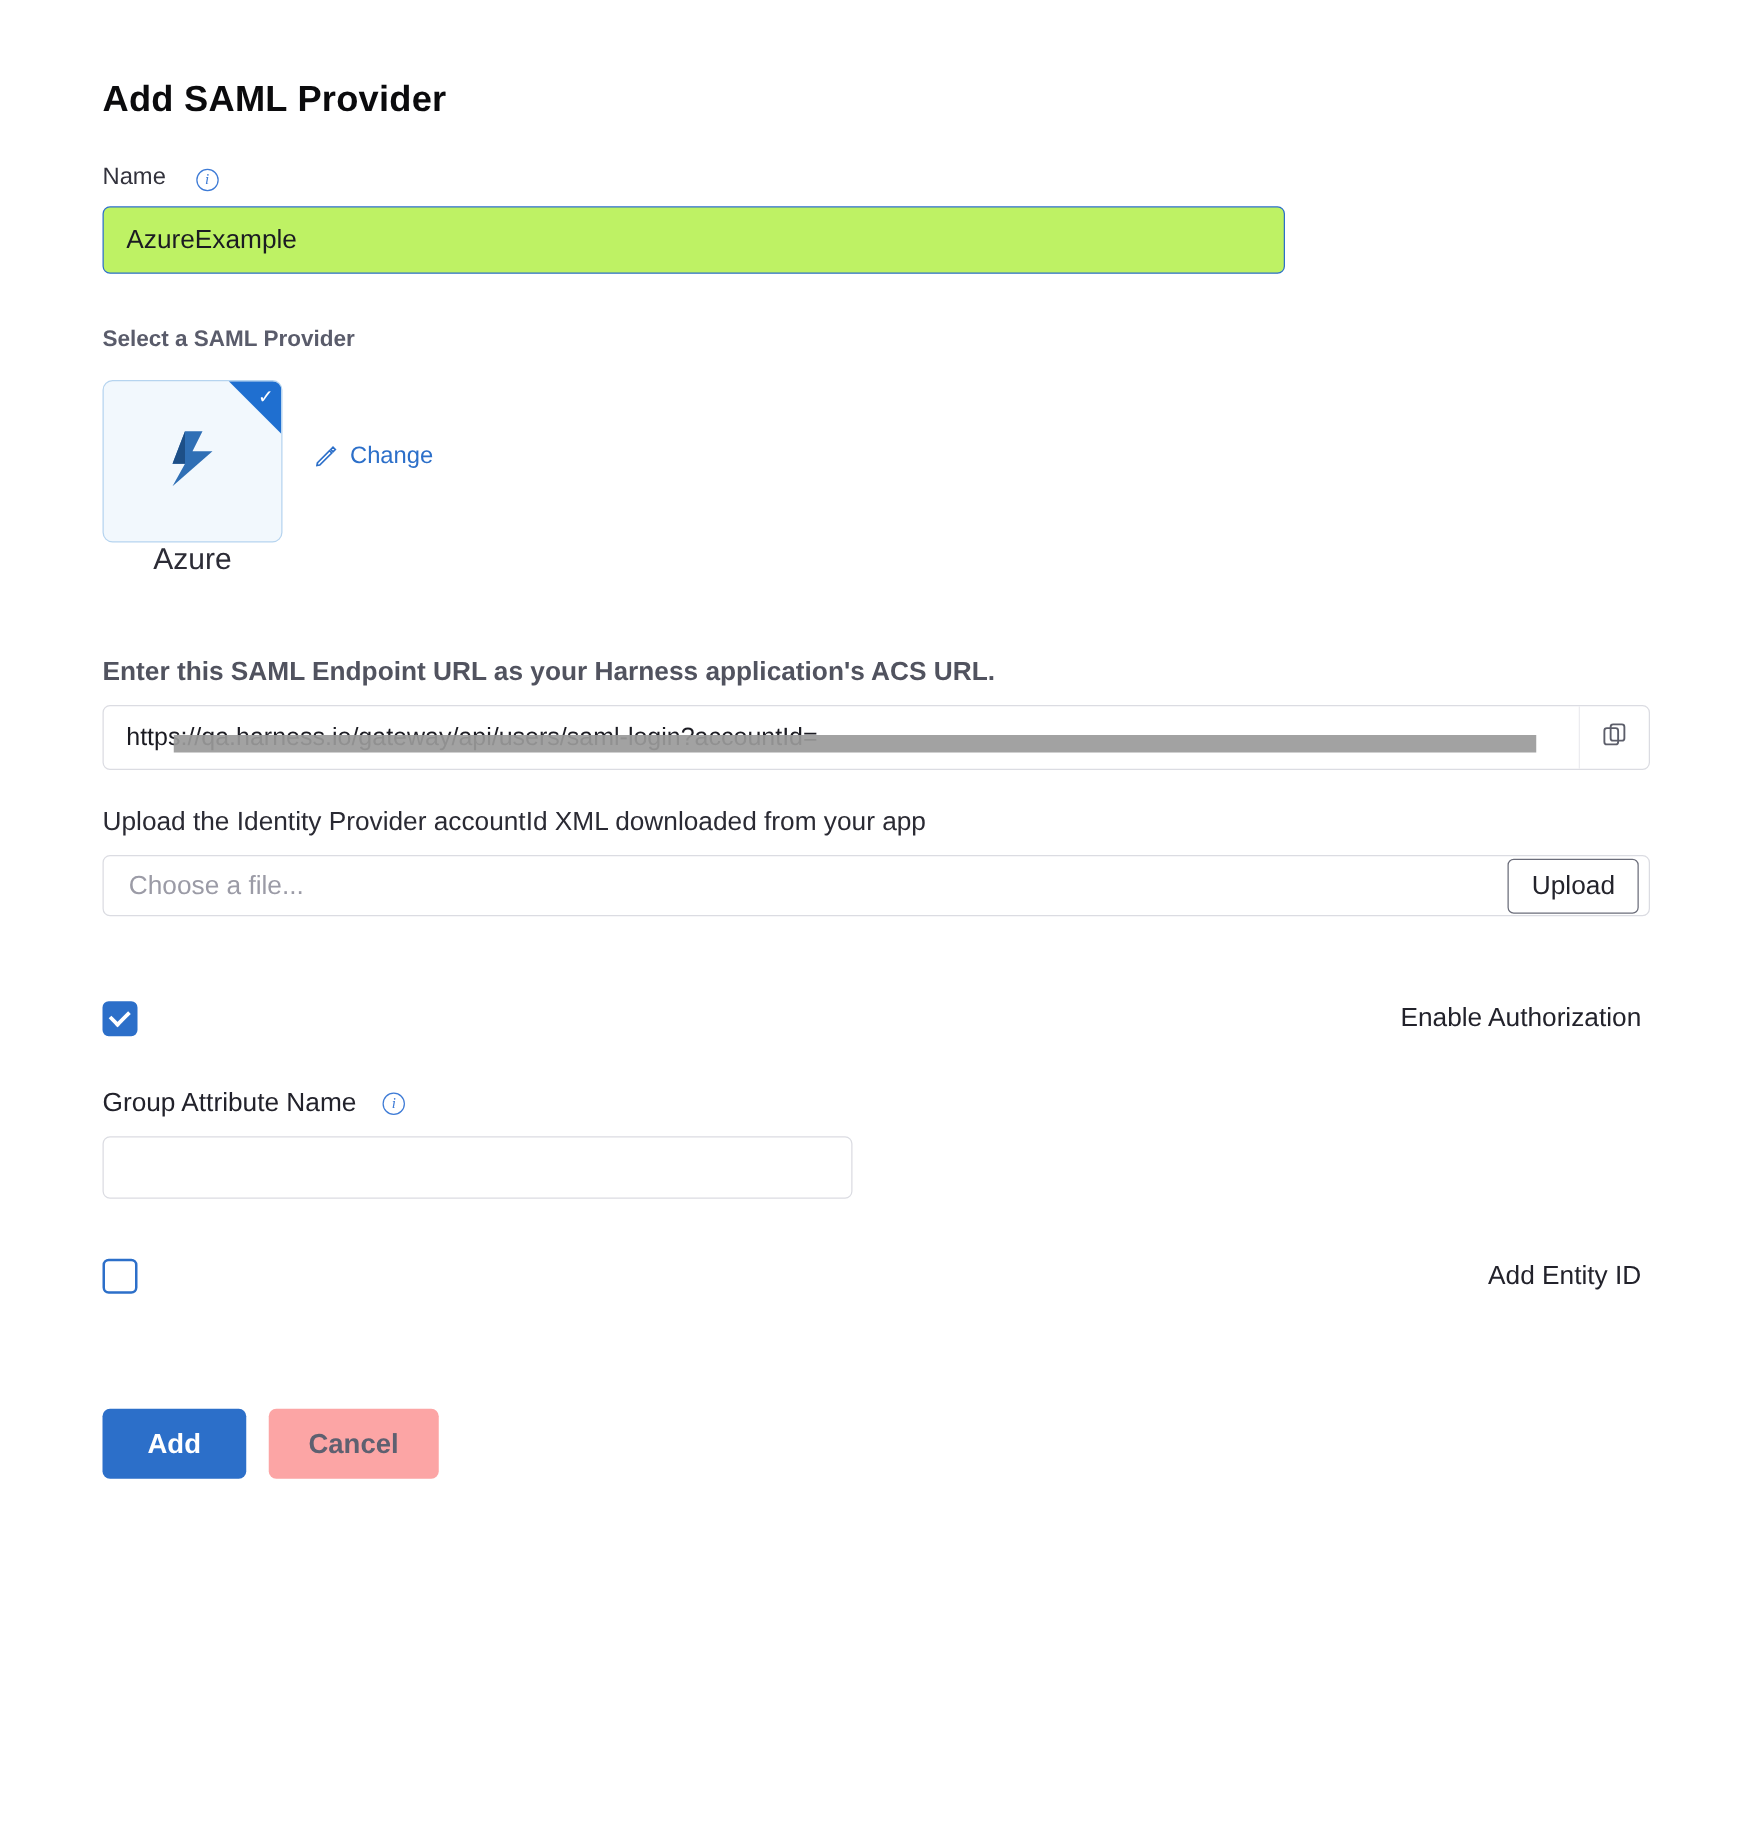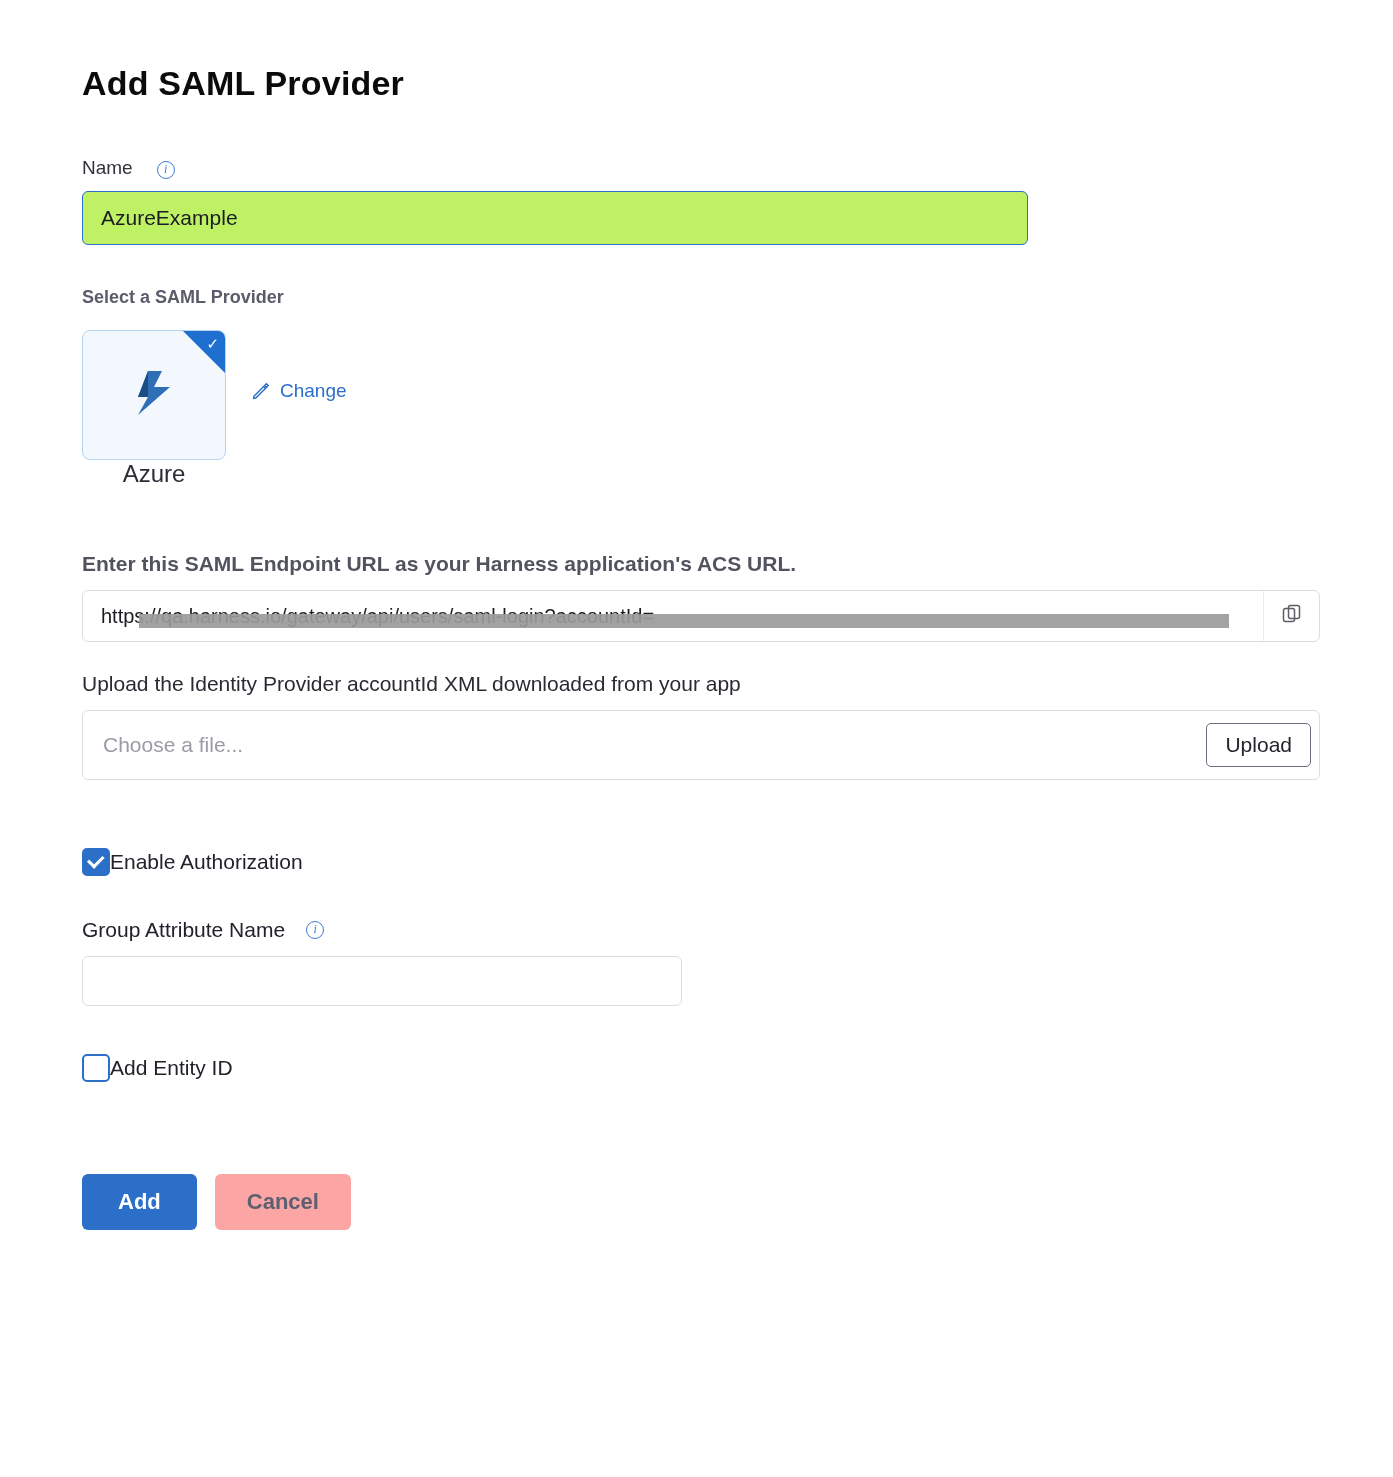--- a/index.html
+++ b/index.html
@@ -13,25 +13,25 @@
   body {
     width: 1393px;
     height: 1477px;
     position: relative;
     overflow: hidden;
   }
   .page {
     padding: 64px 80px 0 82px;
   }
   .page-title {
-    font-size: 34px;
+    font-size: 29px;
     font-weight: bold;
     color: #0b0b0d;
     letter-spacing: 0.2px;
-    margin: 0 0 54px 0;
+    margin: 0 0 34px 0;
   }
   .field-label {
     font-size: 19px;
     color: #32323c;
     display: flex;
     align-items: flex-end;
     gap: 24px;
     margin-bottom: 12px;
   }
   .info-icon {
@@ -165,21 +165,21 @@
     border-left: 1px solid #ececf0;
     cursor: pointer;
   }
   .upload-label {
     font-size: 21px;
     color: #2a2a33;
     margin: 30px 0 14px 0;
   }
   .upload-row {
     width: 1238px;
-    height: 70px;
+    height: 49px;
     border: 1.2px solid #dbdce2;
     border-radius: 6px;
     display: flex;
     align-items: center;
     justify-content: space-between;
     padding: 0 8px 0 20px;
     background: #fff;
   }
   .upload-placeholder {
     font-size: 21px;
@@ -192,20 +192,21 @@
     padding: 9px 18px;
     font-size: 21px;
     color: #24242c;
     font-family: "Liberation Sans", sans-serif;
     cursor: pointer;
   }
   .check-row {
     display: flex;
     align-items: center;
     margin-top: 68px;
+    justify-content: space-between;
   }
   .checkbox {
     width: 28px;
     height: 28px;
     border-radius: 5px;
     border: 2px solid #2c6fc9;
     display: flex;
     align-items: center;
     justify-content: center;
     flex: 0 0 auto;

